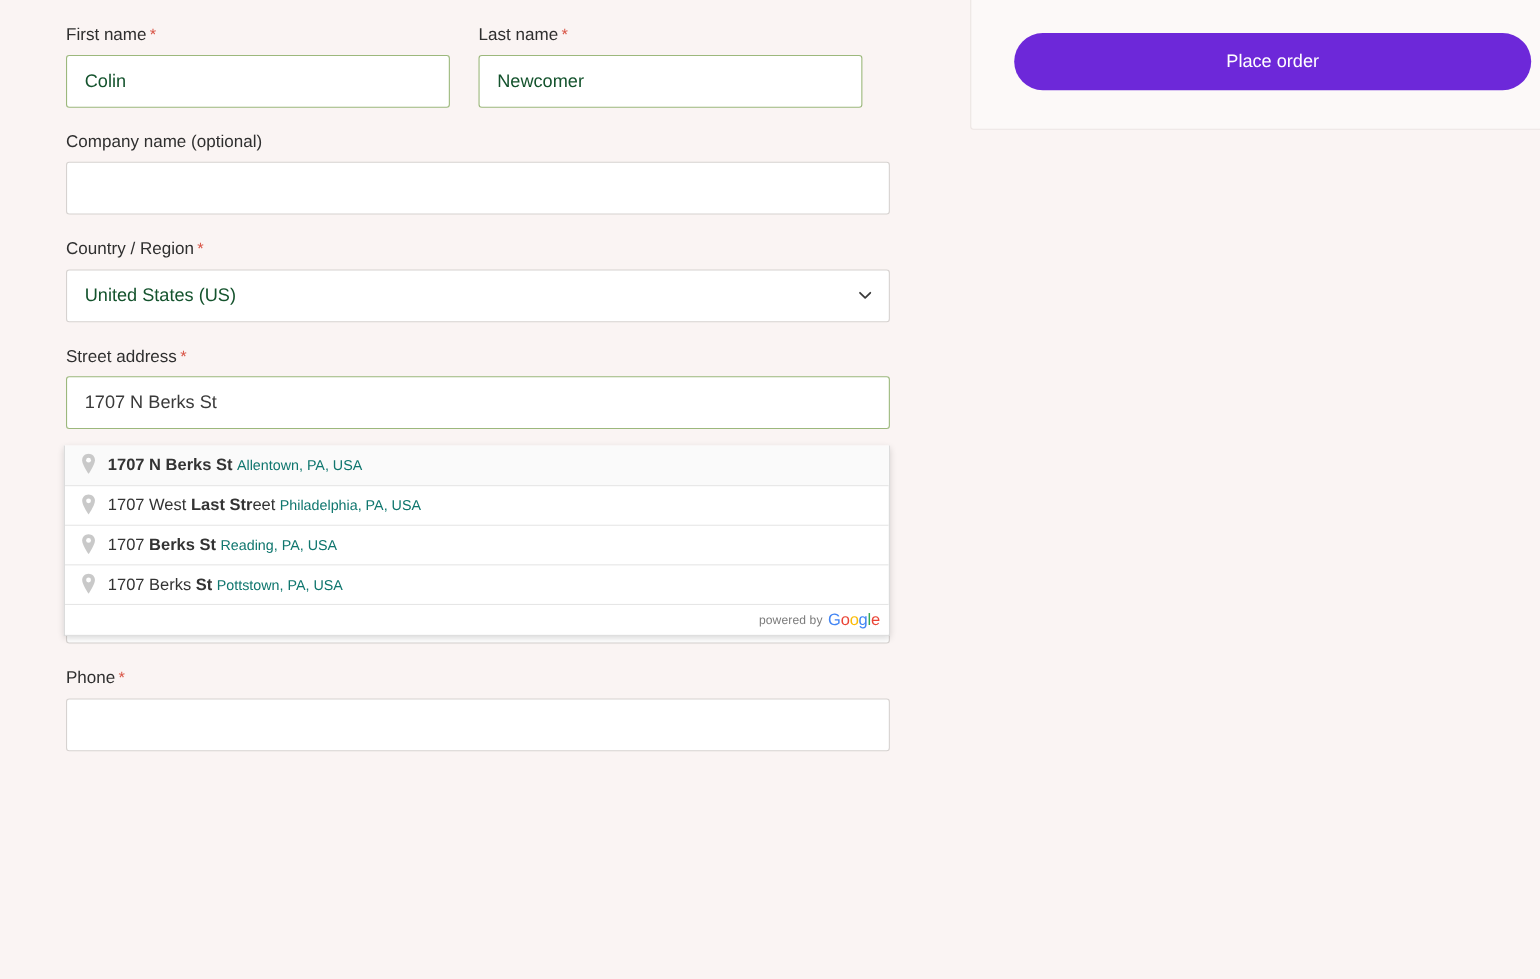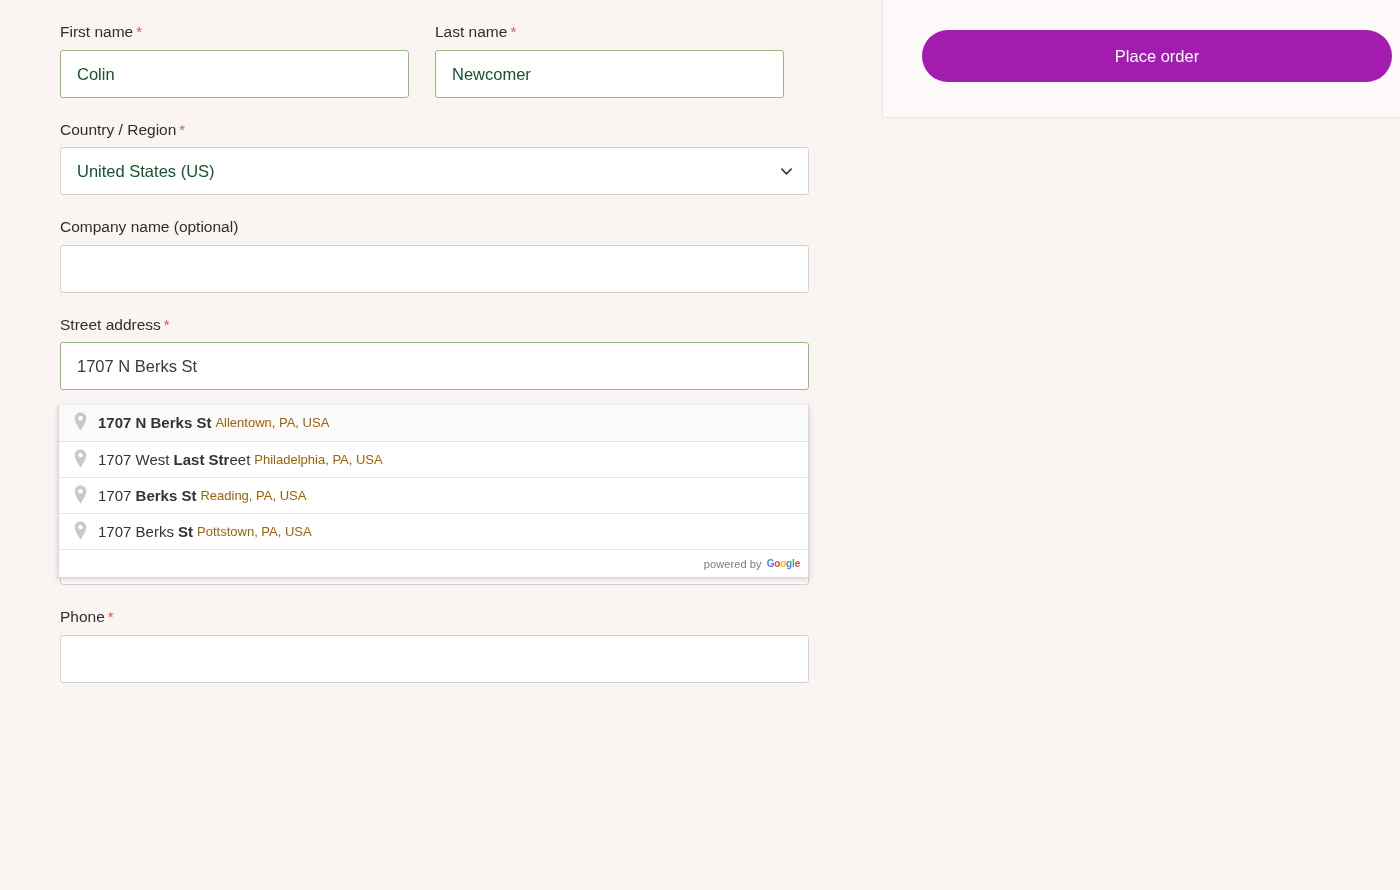--- a/index.html
+++ b/index.html
@@ -123,42 +123,42 @@
     display: inline-block;
     vertical-align: middle;
     font-size: 13.5px;
   }
   .pac-main {
     color: #333333;
     font-size: 15px;
   }
   .pac-main b { font-weight: bold; }
   .pac-sub {
-    color: #a16207;
+    color: #0f766e;
     font-size: 13px;
     margin-left: 4px;
   }
 
   .pac-logo {
     height: 28px;
     display: flex;
     align-items: center;
     justify-content: flex-end;
     padding-right: 8px;
     border-top: 1px solid #e6e6e6;
     background: #ffffff;
   }
   .pac-powered {
     font-size: 11px;
     color: #7b7b7b;
     letter-spacing: 0.1px;
   }
   .g-logo {
-    font-size: 10px;
-    font-weight: bold;
+    font-size: 15px;
+    font-weight: normal;
     letter-spacing: -0.2px;
     margin-left: 5px;
     font-family: "Liberation Sans", sans-serif;
   }
 
   
   .order-card {
     position: absolute;
     left: 882px;
     top: -40px;
@@ -167,21 +167,21 @@
     background: #fcf9f8;
     border: 1px solid #ece5e3;
     border-radius: 3px;
   }
   .place-order-btn {
     position: absolute;
     left: 39px;
     top: 69px;
     width: 470px;
     height: 52px;
-    background: #a21caf;
+    background: #6d28d9;
     border: none;
     border-radius: 26px;
     color: #ffffff;
     font-size: 16.5px;
     font-family: "Liberation Sans", sans-serif;
     cursor: pointer;
     line-height: 52px;
     text-align: center;
     padding: 0;
   }
@@ -200,40 +200,40 @@
       </div>
     </div>
 
     <div class="field field-half">
       <label class="field-label"><span>Last name</span><span class="req">*</span></label>
       <div class="input-box green">
         <span>Newcomer</span>
       </div>
     </div>
 
+  </div>
+
+  <div class="field field-full">
+    <label class="field-label">Company name (optional)</label>
+    <div class="input-box">
+      <span></span>
+    </div>
   </div>
 
   <div class="field field-full">
     <label class="field-label"><span>Country / Region</span><span class="req">*</span></label>
     <div class="input-box select-box">
       <span>United States (US)</span>
       <svg class="chev" viewBox="0 0 16 16">
         <path d="M3 5.5 L8 10.5 L13 5.5" fill="none" stroke="#3a3a3a" stroke-width="1.7" stroke-linecap="round" stroke-linejoin="round"></path>
       </svg>
     </div>
   </div>
 
   <div class="field field-full">
-    <label class="field-label">Company name (optional)</label>
-    <div class="input-box">
-      <span></span>
-    </div>
-  </div>
-
-  <div class="field field-full">
     <label class="field-label"><span>Street address</span><span class="req">*</span></label>
     <div class="input-box green filled">
       <span>1707 N Berks St</span>
     </div>
   </div>
 
   <div class="field field-full">
     <label class="field-label">State</label>
     <div class="input-box select-box">
       <span>California</span>

